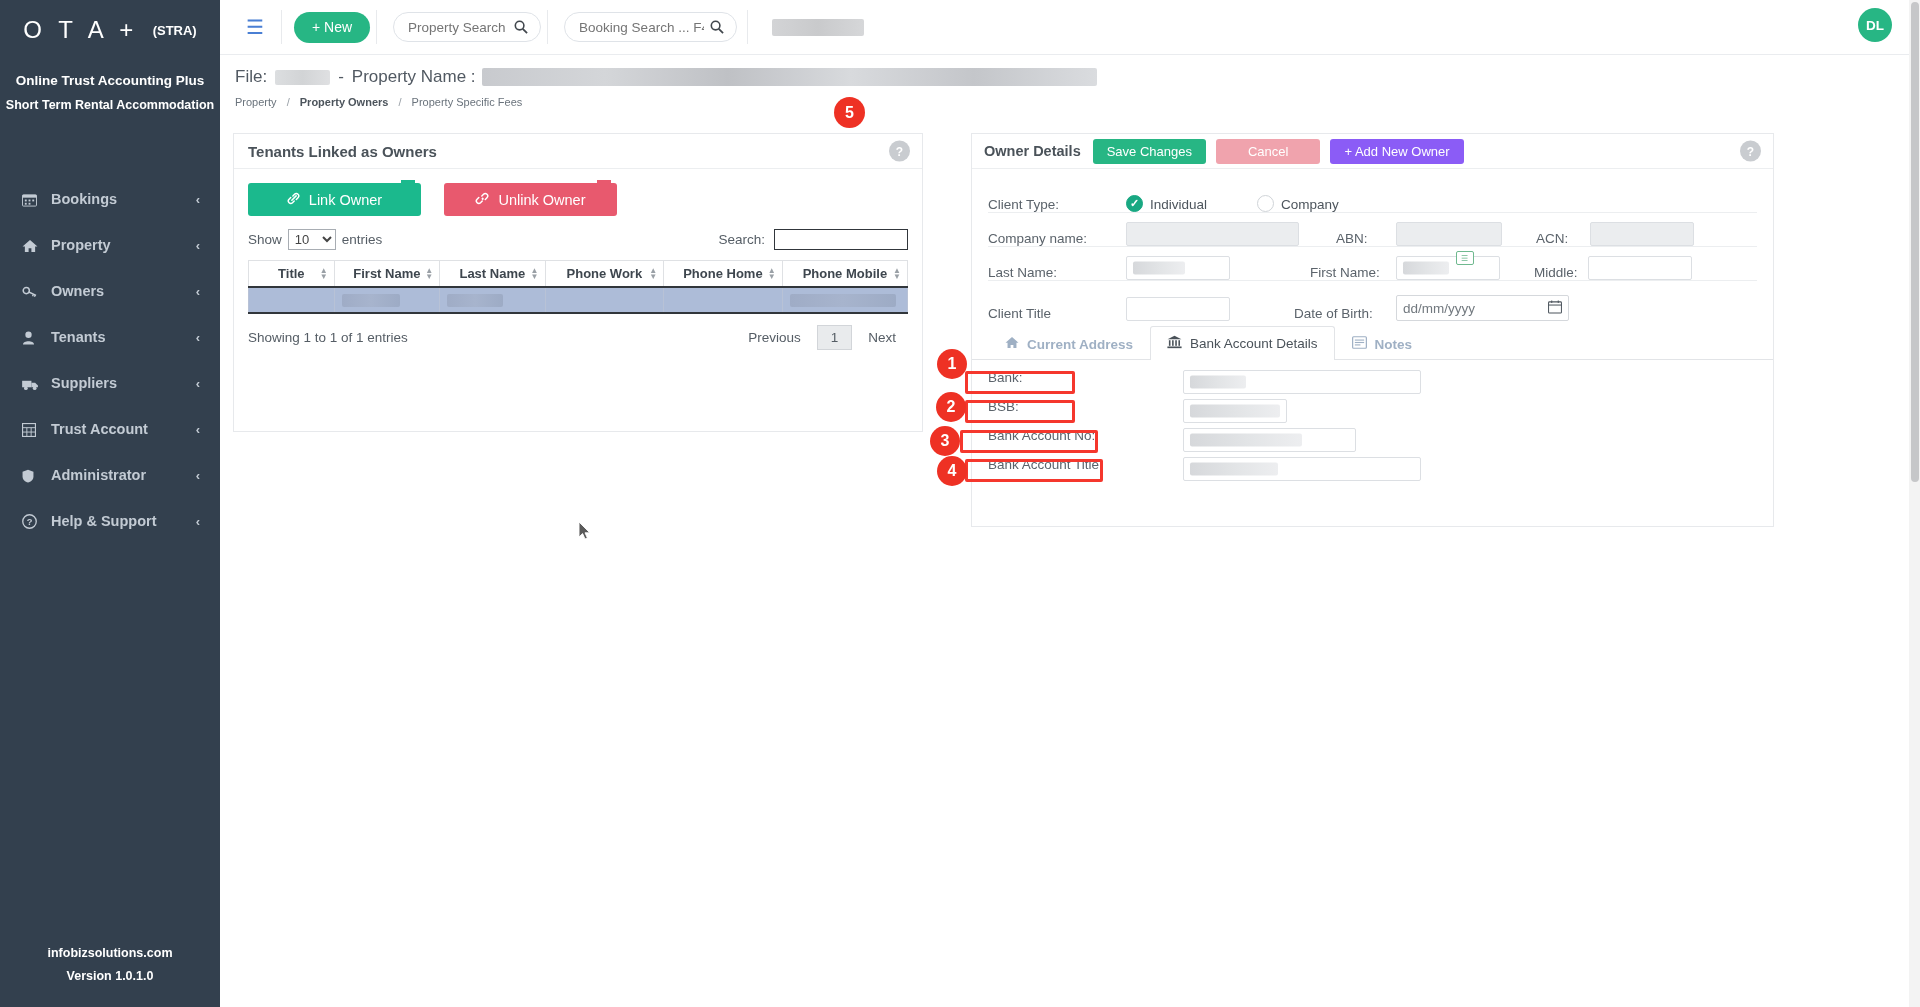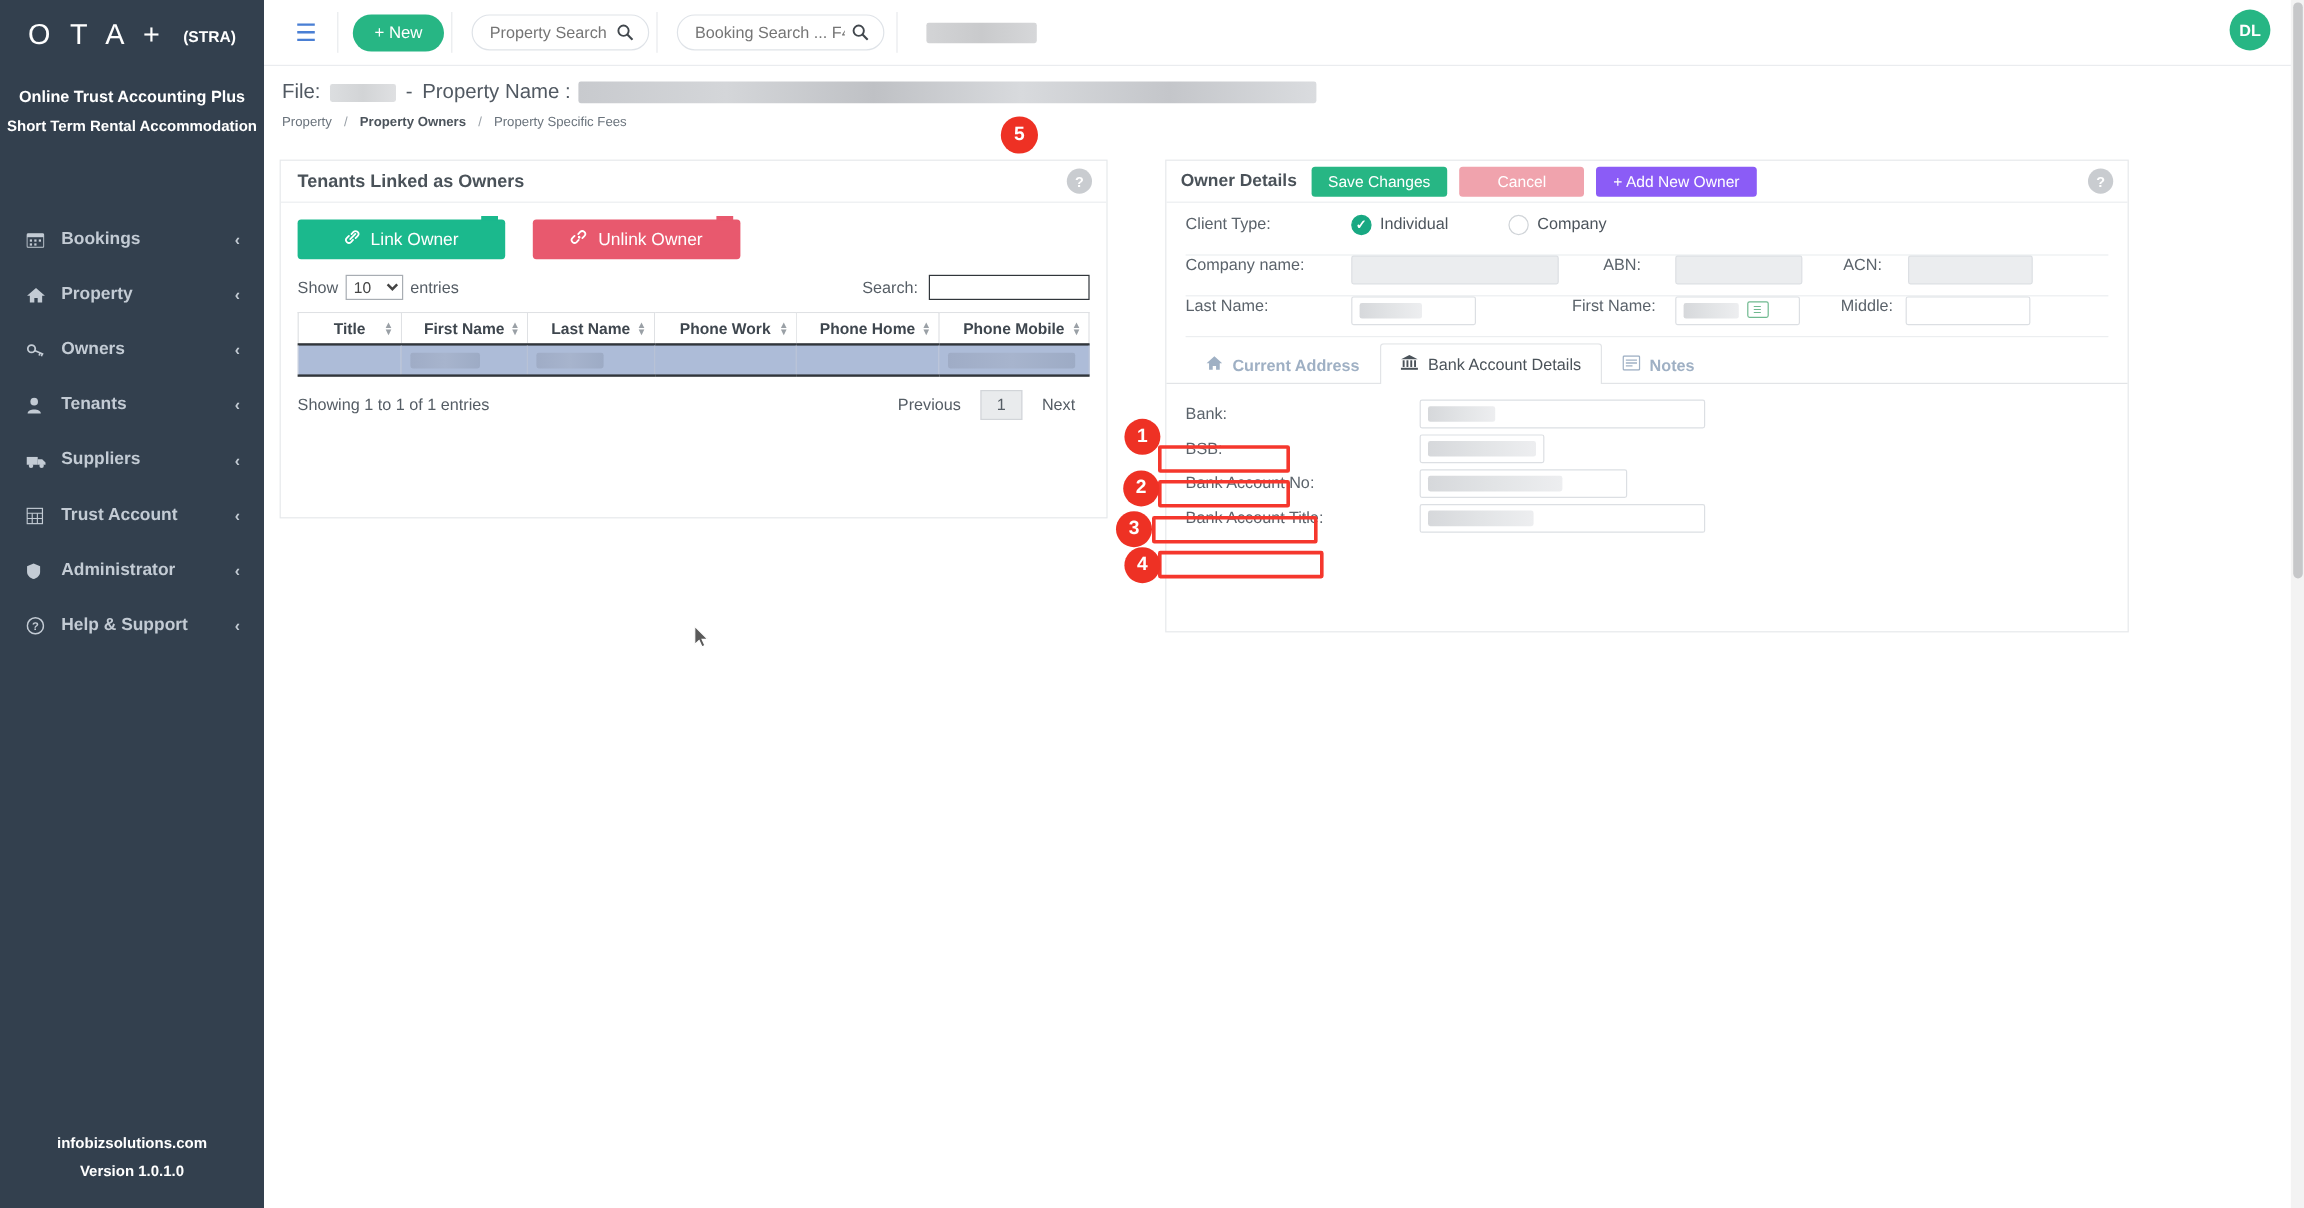--- a/index.html
+++ b/index.html
@@ -219,21 +219,21 @@
   .od-btn {
     height: 25px; border: none; border-radius: 3px; color: #fff;
     font-size: 13px; font-family: inherit; cursor: pointer; margin-right: 10px;
   }
   #save-changes { background: #27b684; padding: 0 14px; }
   #cancel-btn { background: #f0a3ad; padding: 0 32px; }
   #add-owner { background: #8b5cf6; padding: 0 14px; }
 
   .form { padding: 10px 16px 0 16px; font-size: 13.5px; color: #4d555d; }
   .frow {
-    display: flex; align-items: flex-start;
+    display: flex; align-items: flex-end;
     border-bottom: 1px solid #eceef0; min-height: 34px;
   }
   .frow.noline { border-bottom: none; }
   .flab { color: #5b636b; font-size: 13.5px; }
   .inp {
     height: 24px; border: 1px solid #dcdfe3; background: #ebedef;
     border-radius: 2px;
   }
   .inp.white { background: #fff; }
   .inp-redact {
@@ -278,21 +278,21 @@
     position: relative; top: 1px;
   }
   .tab.inactive { color: #9fb0c4; font-weight: bold; }
   .tab.active {
     color: #4a5259; background: #fff;
     border-color: #e2e4e7; border-radius: 3px 3px 0 0;
     font-weight: normal;
   }
 
   .bank-form { padding: 10px 16px 10px 16px; }
-  .brow { display: flex; align-items: center; height: 29px; margin-bottom: 0; }
+  .brow { display: flex; align-items: flex-start; height: 29px; margin-bottom: 0; }
   .blab { width: 195px; font-size: 13.5px; color: #5b636b; }
 
   
   .annot-box {
     position: absolute; border: 3px solid #f5372d; border-radius: 2px;
     pointer-events: none; z-index: 40;
   }
   .annot-num {
     position: absolute; width: 30px; height: 30px; border-radius: 50%;
     background: #ee3124; color: #fff; font-size: 16px; font-weight: bold;
@@ -615,20 +615,36 @@
           <span class="inp-redact" style="width:52px"></span>
         </span>
         <span class="flab" style="width:86px;margin-left:80px">First Name:</span>
         <span class="inp white inp-wrap" style="width:104px">
           <span class="inp-redact" style="width:46px"></span>
         </span>
         <span class="flab" style="width:54px;margin-left:34px">Middle:</span>
         <span class="inp white" style="width:104px"></span>
       </div>
 
+      <div class="frow noline" style="min-height:40px">
+        <span class="flab" style="width:138px">Client  Title</span>
+        <span class="inp white" style="width:104px"></span>
+        <span class="flab" style="width:102px;margin-left:64px">Date of Birth:</span>
+        <span class="dob-inp">
+          <span>dd/mm/yyyy</span>
+          <span>
+            <svg width="14" height="14" viewBox="0 0 15 15">
+                <rect x="0.6" y="2" width="13.8" height="12" rx="1" fill="none" stroke="#4d555d" stroke-width="1.1"></rect>
+                <line x1="0.6" y1="5.4" x2="14.4" y2="5.4" stroke="#4d555d" stroke-width="1.1"></line>
+                <line x1="4" y1="0.6" x2="4" y2="3.2" stroke="#4d555d" stroke-width="1.1"></line>
+                <line x1="11" y1="0.6" x2="11" y2="3.2" stroke="#4d555d" stroke-width="1.1"></line>
+              </svg>
+          </span>
+        </span>
+      </div>
     </div>
 
     <div class="tabs">
       <div class="tab inactive">
         <span>
           <svg width="14" height="13" viewBox="0 0 15 14">
               <path d="M7.5 1 L14.5 7.2 L12.3 7.2 L12.3 13 L9 13 L9 9.6 L6 9.6 L6 13 L2.7 13 L2.7 7.2 L0.5 7.2 Z" fill="#9fb0c4"></path>
             </svg>
         </span>
         <span>Current Address</span>

